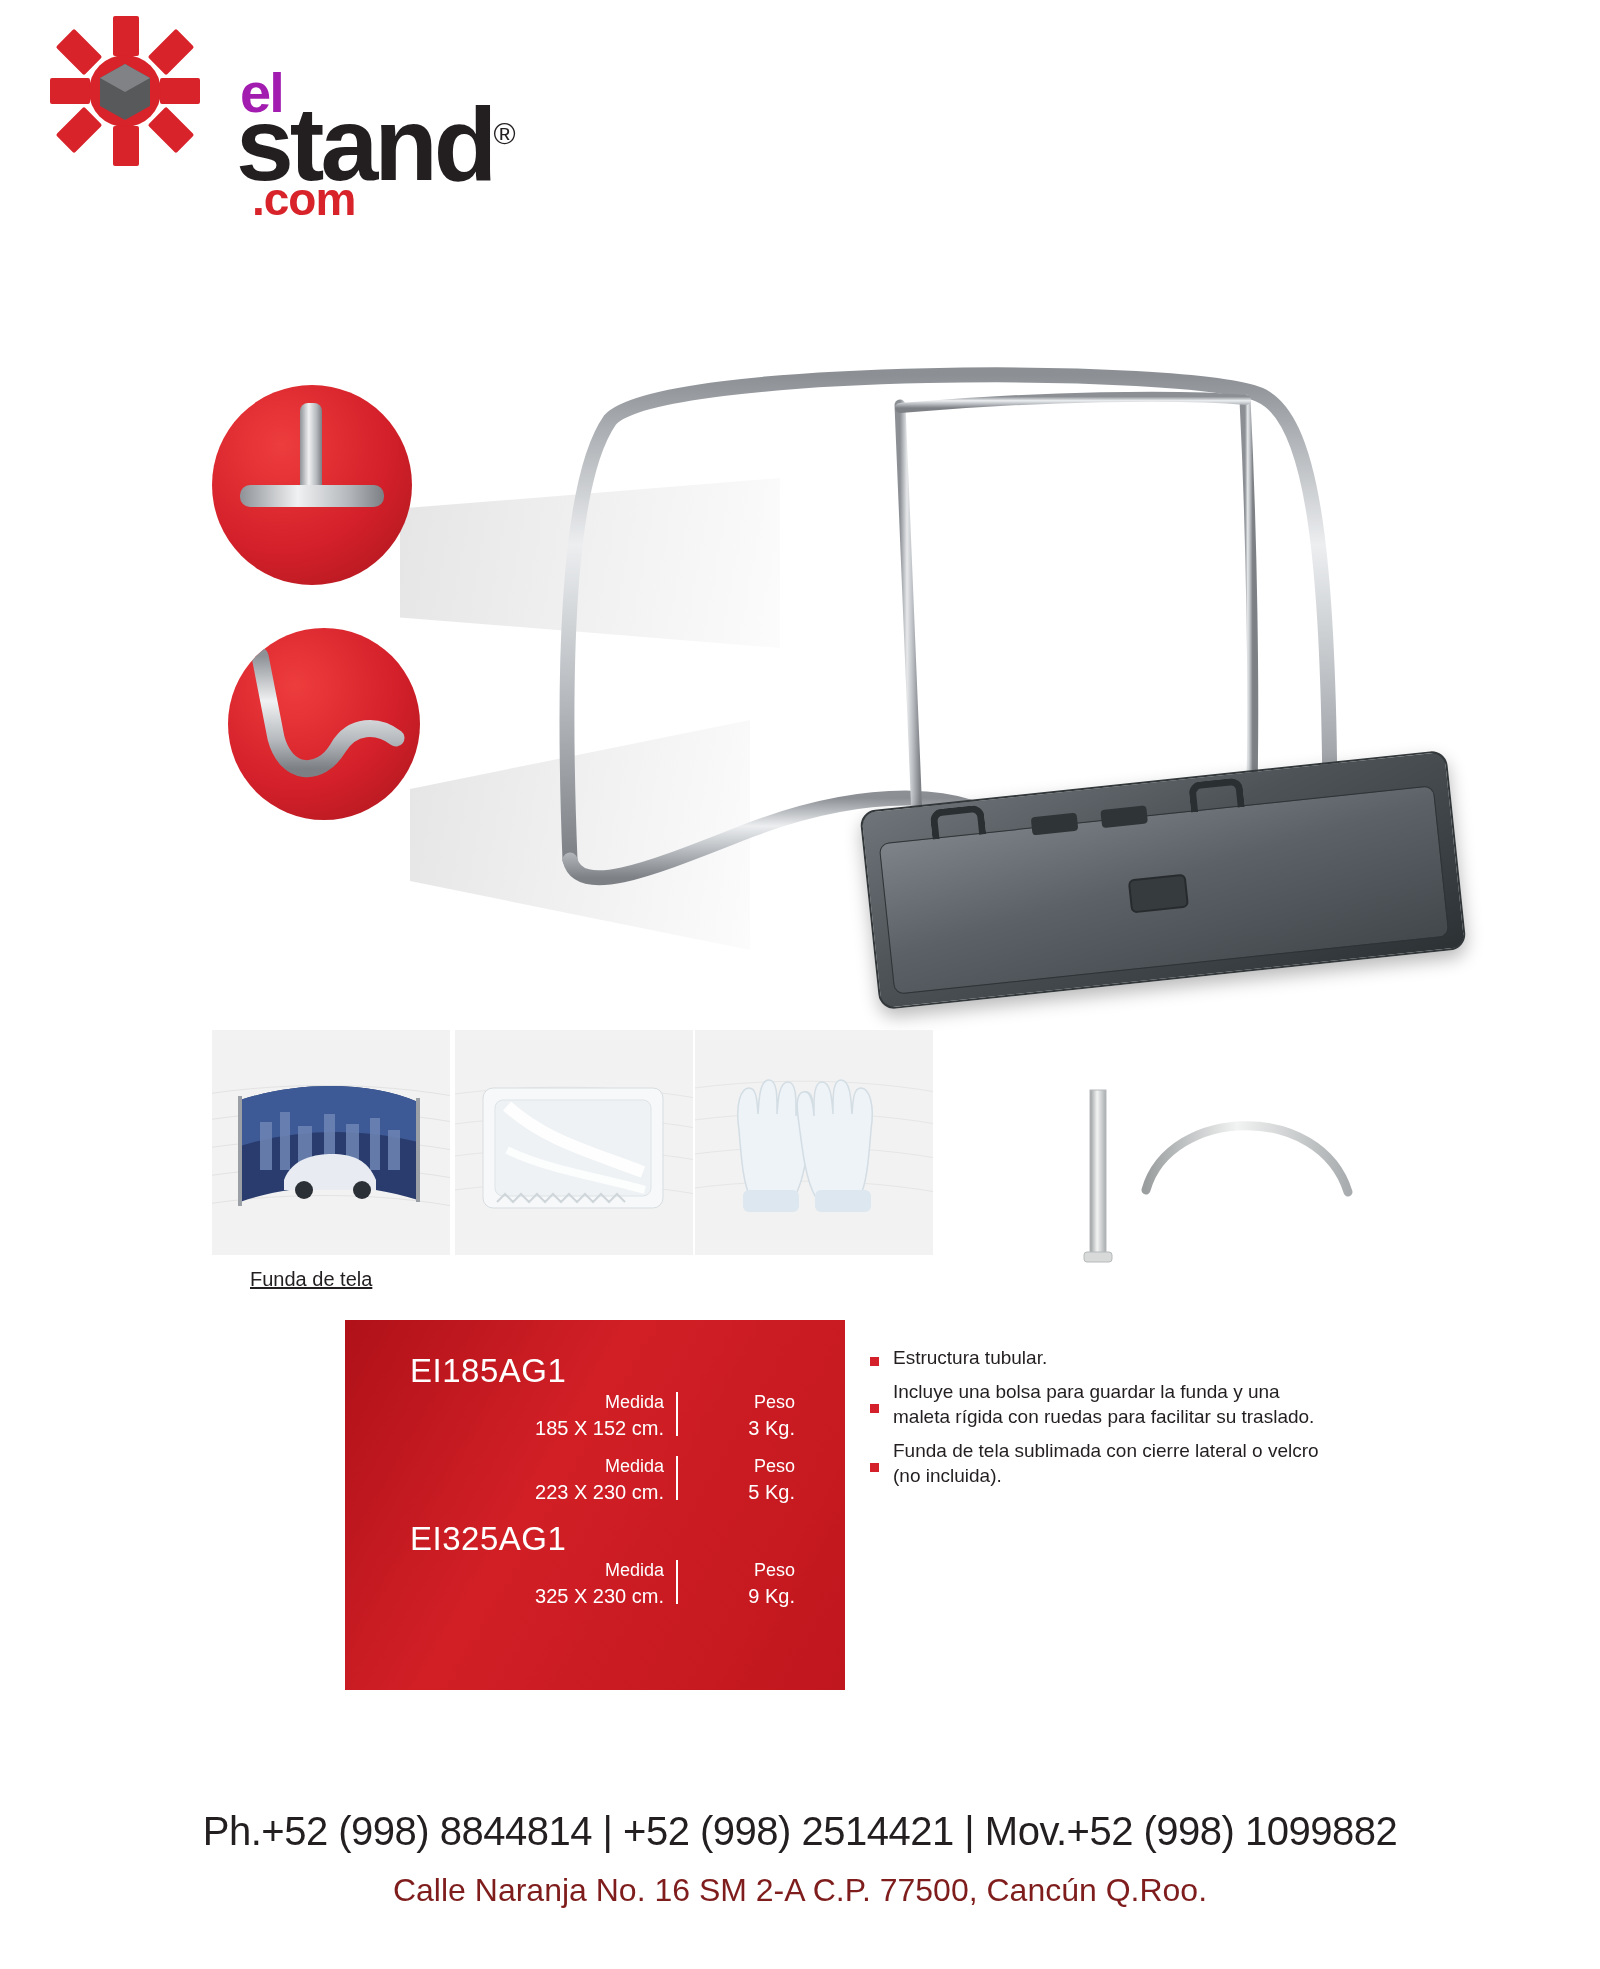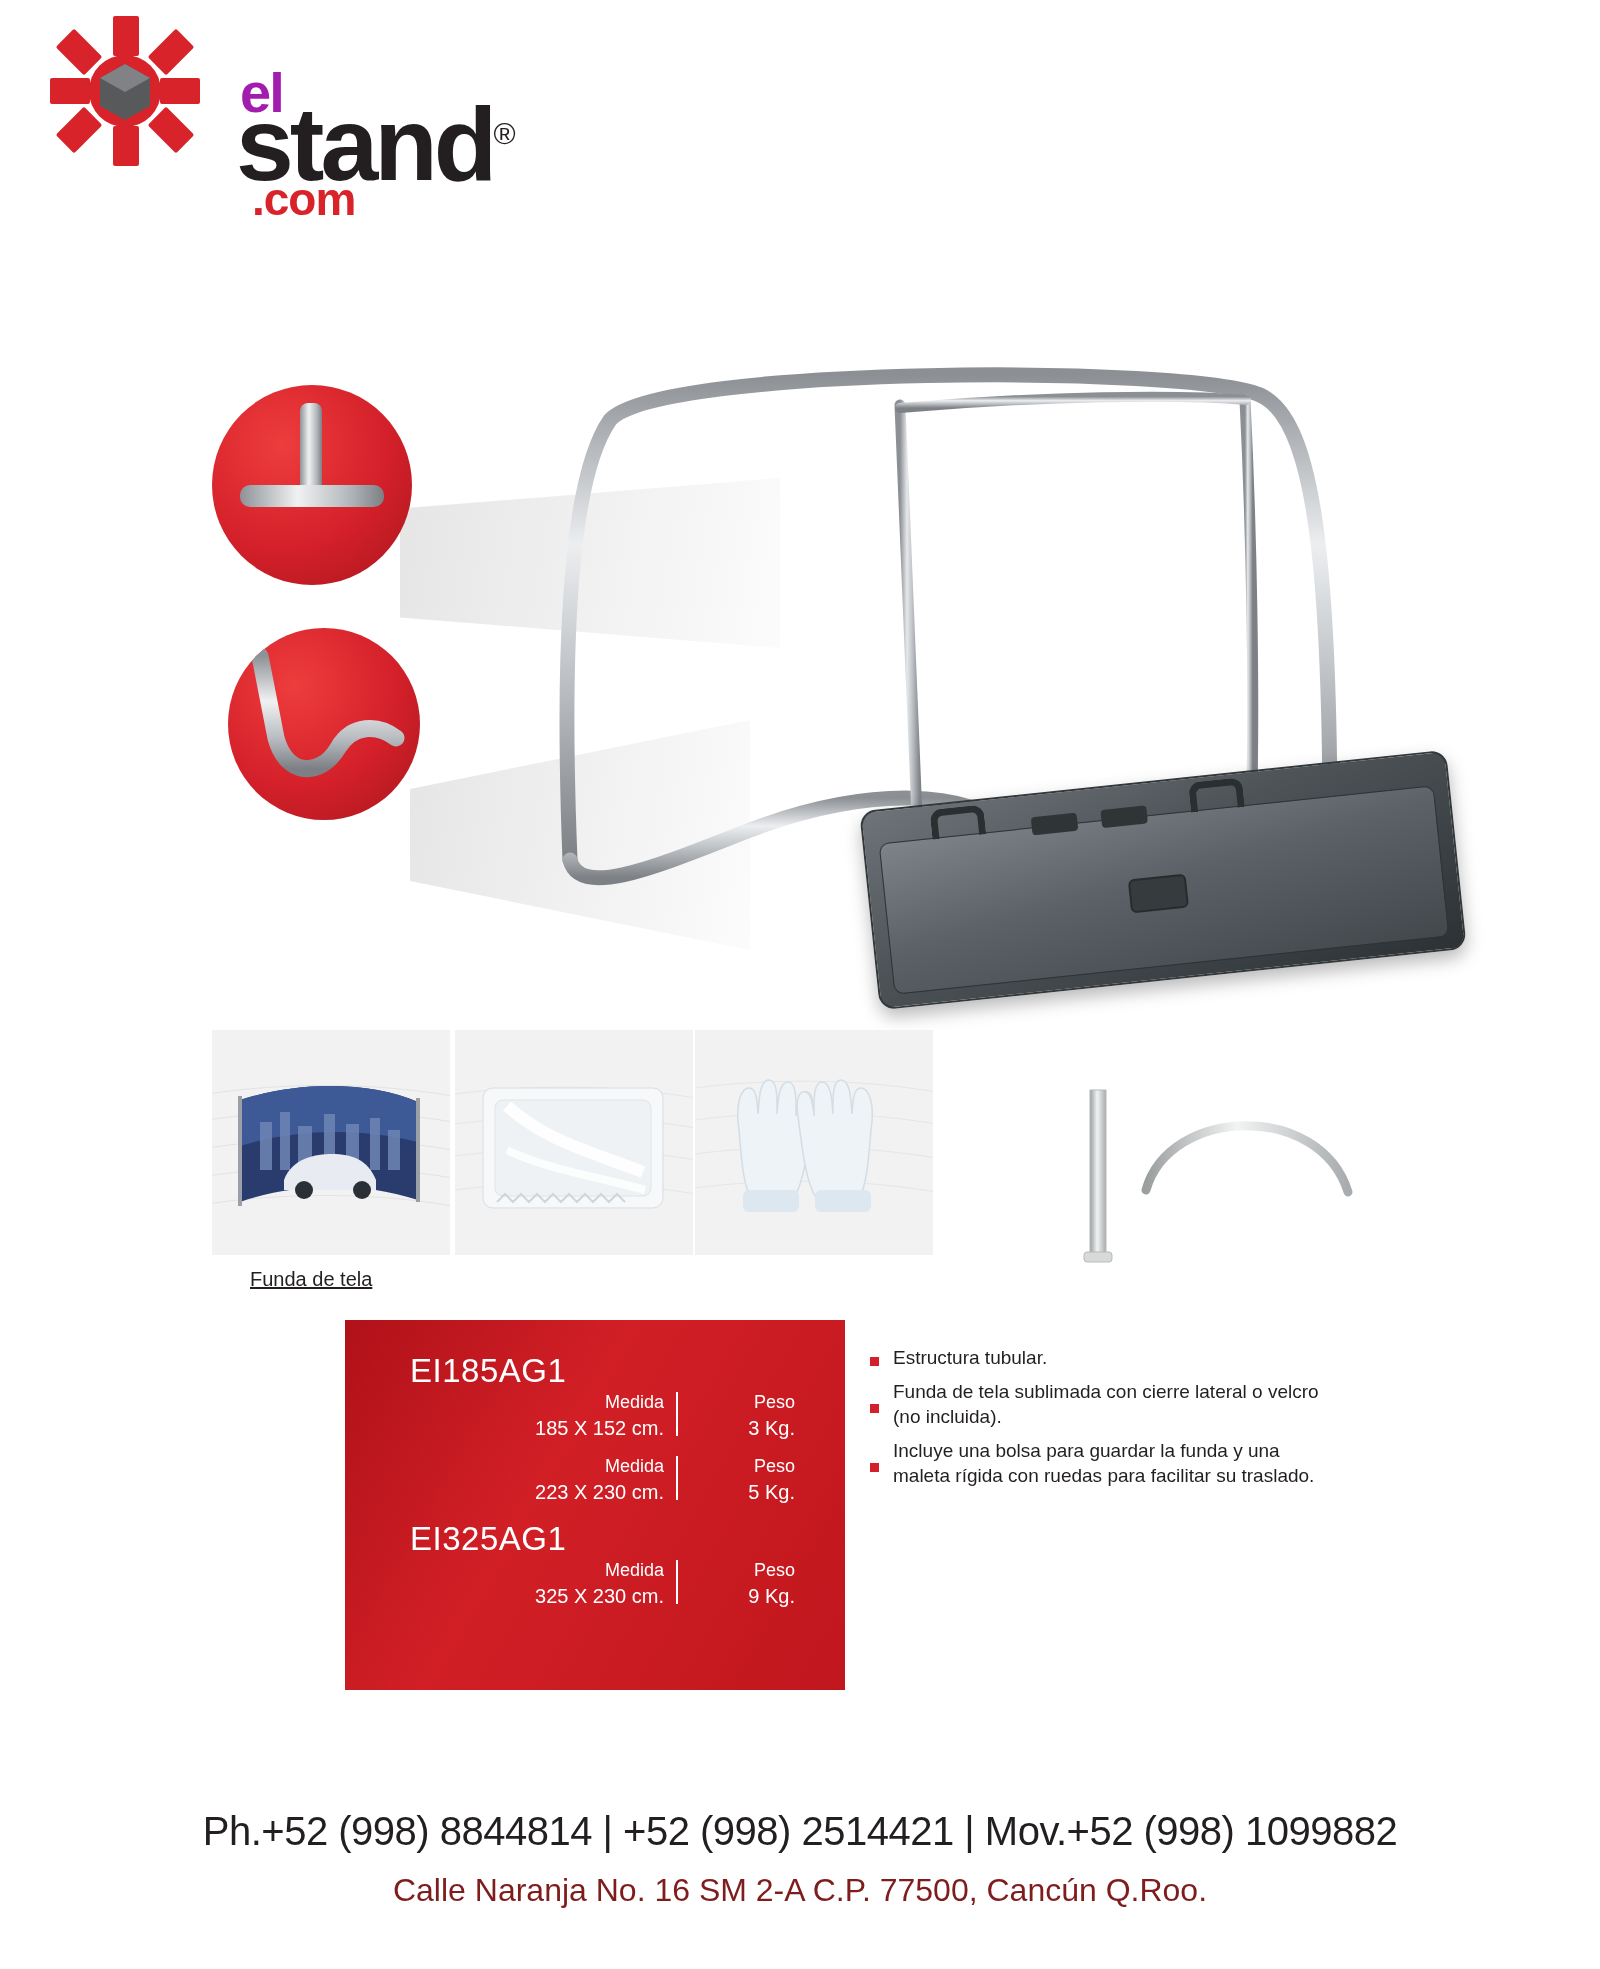--- a/index.html
+++ b/index.html
@@ -474,24 +474,24 @@
   </div>
 </div>
 
 <div class="features">
   <div class="feature">
     <span class="f-bullet"></span>
     <span class="f-text">Estructura tubular.</span>
   </div>
   <div class="feature">
     <span class="f-bullet"></span>
-    <span class="f-text">Funda de  tela sublimada con cierre lateral o velcro (no incluida).</span>
+    <span class="f-text">Incluye una bolsa para guardar la funda y una maleta rígida con ruedas para facilitar su traslado.</span>
   </div>
   <div class="feature">
     <span class="f-bullet"></span>
-    <span class="f-text">Incluye una bolsa para guardar la funda y una maleta rígida con ruedas para facilitar su traslado.</span>
+    <span class="f-text">Funda de  tela sublimada con cierre lateral o velcro (no incluida).</span>
   </div>
 </div>
 
 <div class="footer">
   <div class="footer-phone">Ph.+52 (998) 8844814 | +52 (998) 2514421 | Mov.+52 (998) 1099882</div>
   <div class="footer-addr">Calle Naranja No. 16 SM 2-A  C.P. 77500, Cancún Q.Roo.</div>
 </div>
 
 </body></html>

